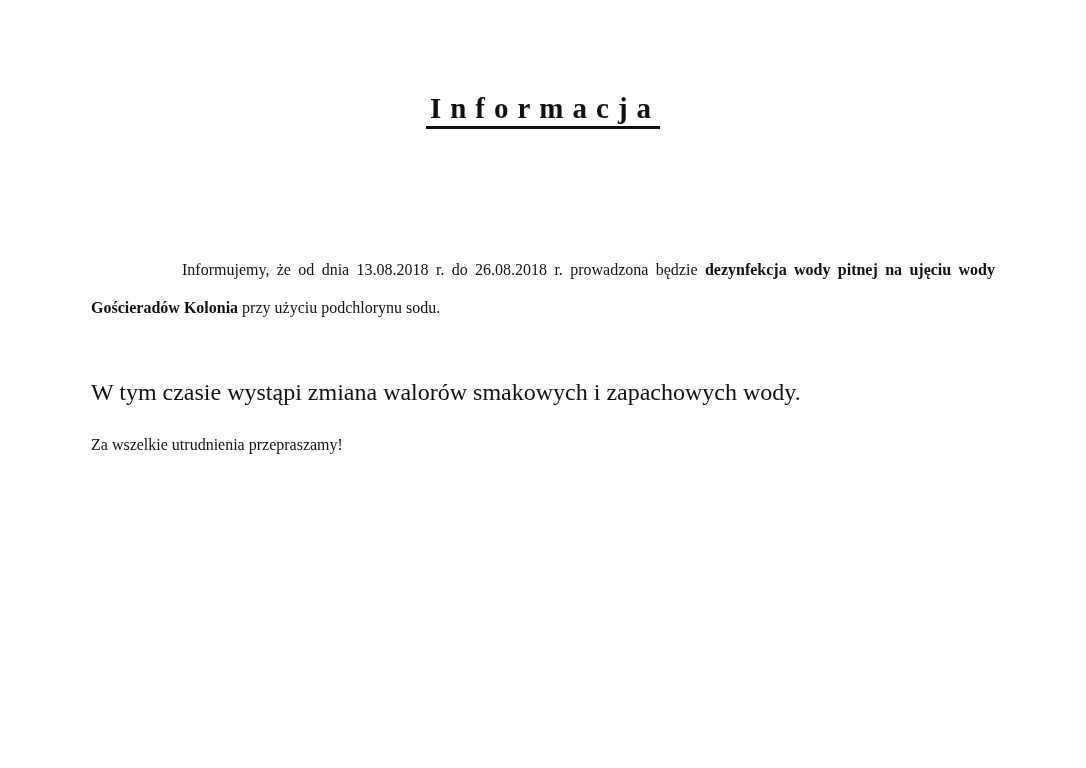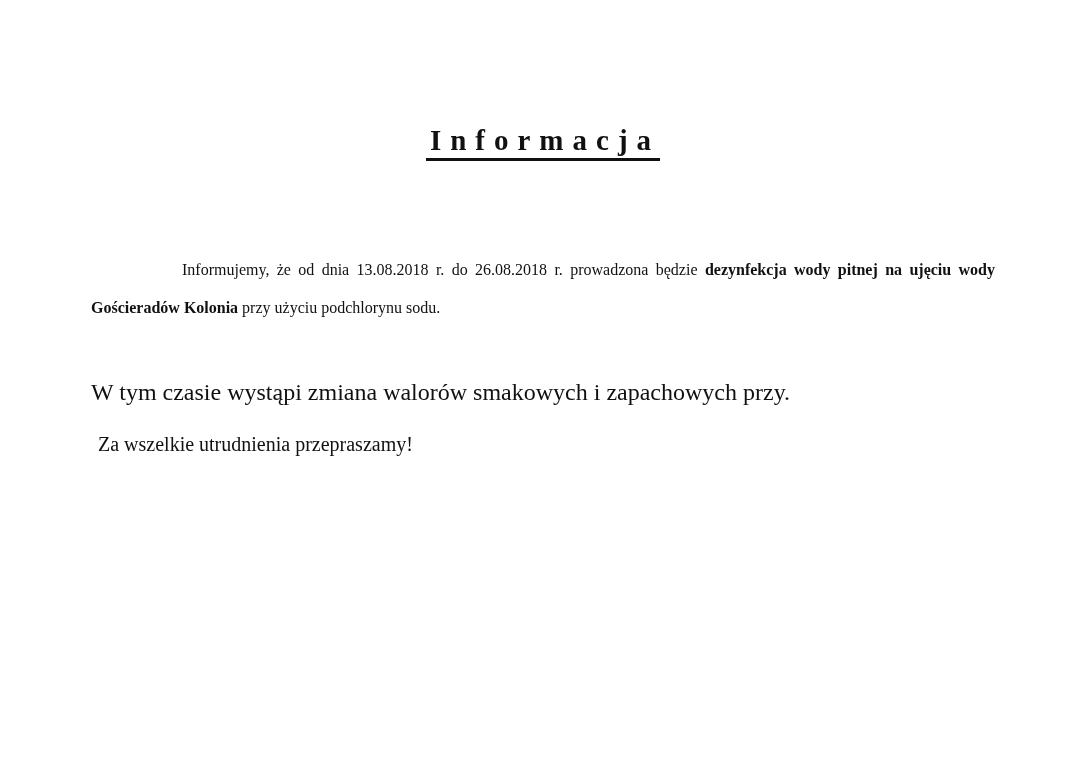--- a/index.html
+++ b/index.html
@@ -1,31 +1,31 @@
 <!DOCTYPE html>
 <html><head>
 <meta charset="utf-8">
 <style>
   html, body { margin: 0; padding: 0; background: #ffffff; }
   body { width: 1086px; height: 768px; position: relative; overflow: hidden;
          font-family: "Liberation Serif", "DejaVu Serif", serif; color: #111; }
-  .title { position: absolute; top: 92px; left: 0; width: 1086px; text-align: center; margin-top: 32px; }
+  .title { position: absolute; top: 92px; left: 0; width: 1086px; text-align: center; }
   .title span { font-weight: bold; font-size: 29px; letter-spacing: 9px;
                 border-bottom: 3px solid #111; padding-bottom: 2px; padding-left: 4px; }
   .para1 { position: absolute; top: 251px; left: 91px; width: 904px;
            font-size: 16px; line-height: 37.5px; text-align: justify; }
   .para1 .indent { display: inline-block; width: 91px; }
   .para2 { position: absolute; top: 374px; left: 91px; font-size: 24px; line-height: 37px; }
-  .para3 { position: absolute; top: 426px; left: 98px; font-size: 20px; line-height: 37px; }
+  .para3 { position: absolute; top: 426px; left: 91px; font-size: 16px; line-height: 37px; }
   b { font-weight: bold; }
 </style>
 </head>
 <body>
 
 <div class="title">
   <span>Informacja</span>
 </div>
 
 <div class="para1"><span class="indent"></span><span>Informujemy, że od dnia 13.08.2018 r. do 26.08.2018 r. prowadzona będzie </span><b>dezynfekcja wody pitnej na ujęciu wody Gościeradów Kolonia</b><span> przy użyciu podchlorynu sodu.</span></div>
 
-<div class="para2">W tym czasie wystąpi zmiana walorów smakowych i zapachowych przy.</div>
+<div class="para2">W tym czasie wystąpi zmiana walorów smakowych i zapachowych wody.</div>
 
 <div class="para3">Za wszelkie utrudnienia przepraszamy!</div>
 
 </body></html>

